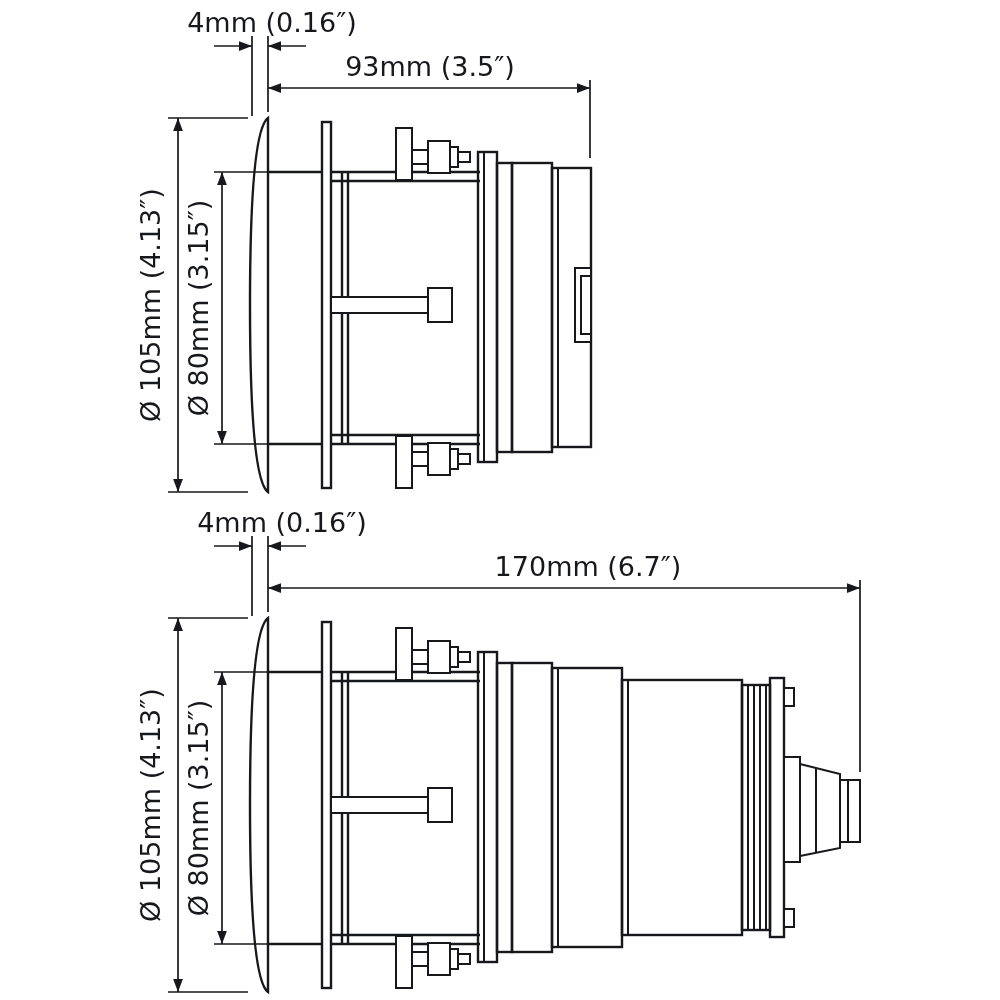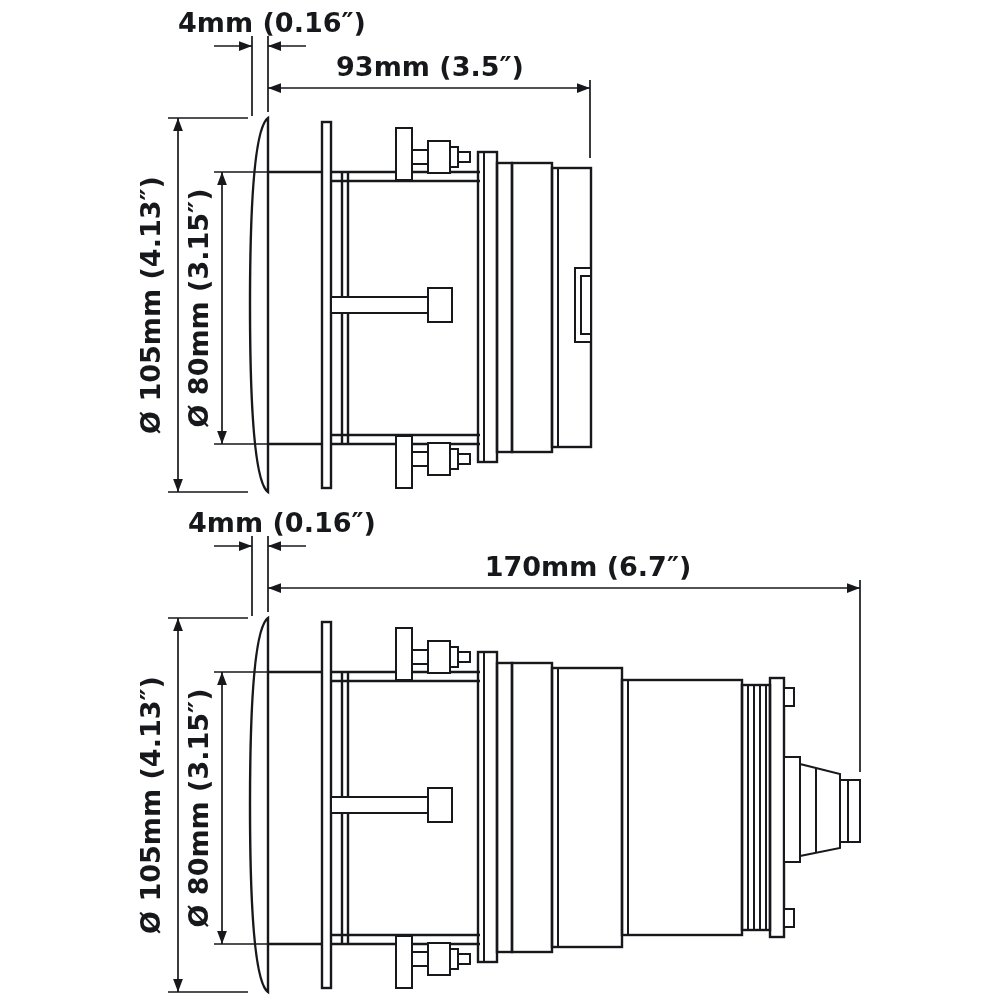--- a/index.html
+++ b/index.html
@@ -1,17 +1,17 @@
 <!DOCTYPE html>
 <html style="--line: #17181b; --bg: #ffffff;"><head>
 <meta charset="utf-8">
 <style>
   :root { --line:#17181b; --bg:#ffffff; }
   html,body{margin:0;padding:0;background:var(--bg);}
-  .stage{width:1000px;height:1000px;background:var(--bg);overflow:hidden;font-weight:bold;}
+  .stage{width:1000px;height:1000px;background:var(--bg);overflow:hidden;}
   svg text{
     font-family:"DejaVu Sans","Liberation Sans",sans-serif;
     font-size:27px;
     fill:var(--line);
   }
   .ol{fill:none;stroke:var(--line);stroke-width:2.4;}
   .olf{fill:#fff;stroke:var(--line);stroke-width:2.4;}
   .dt{fill:none;stroke:var(--line);stroke-width:2;}
   .dtf{fill:#fff;stroke:var(--line);stroke-width:2;}
   .dm{fill:none;stroke:var(--line);stroke-width:1.7;}

